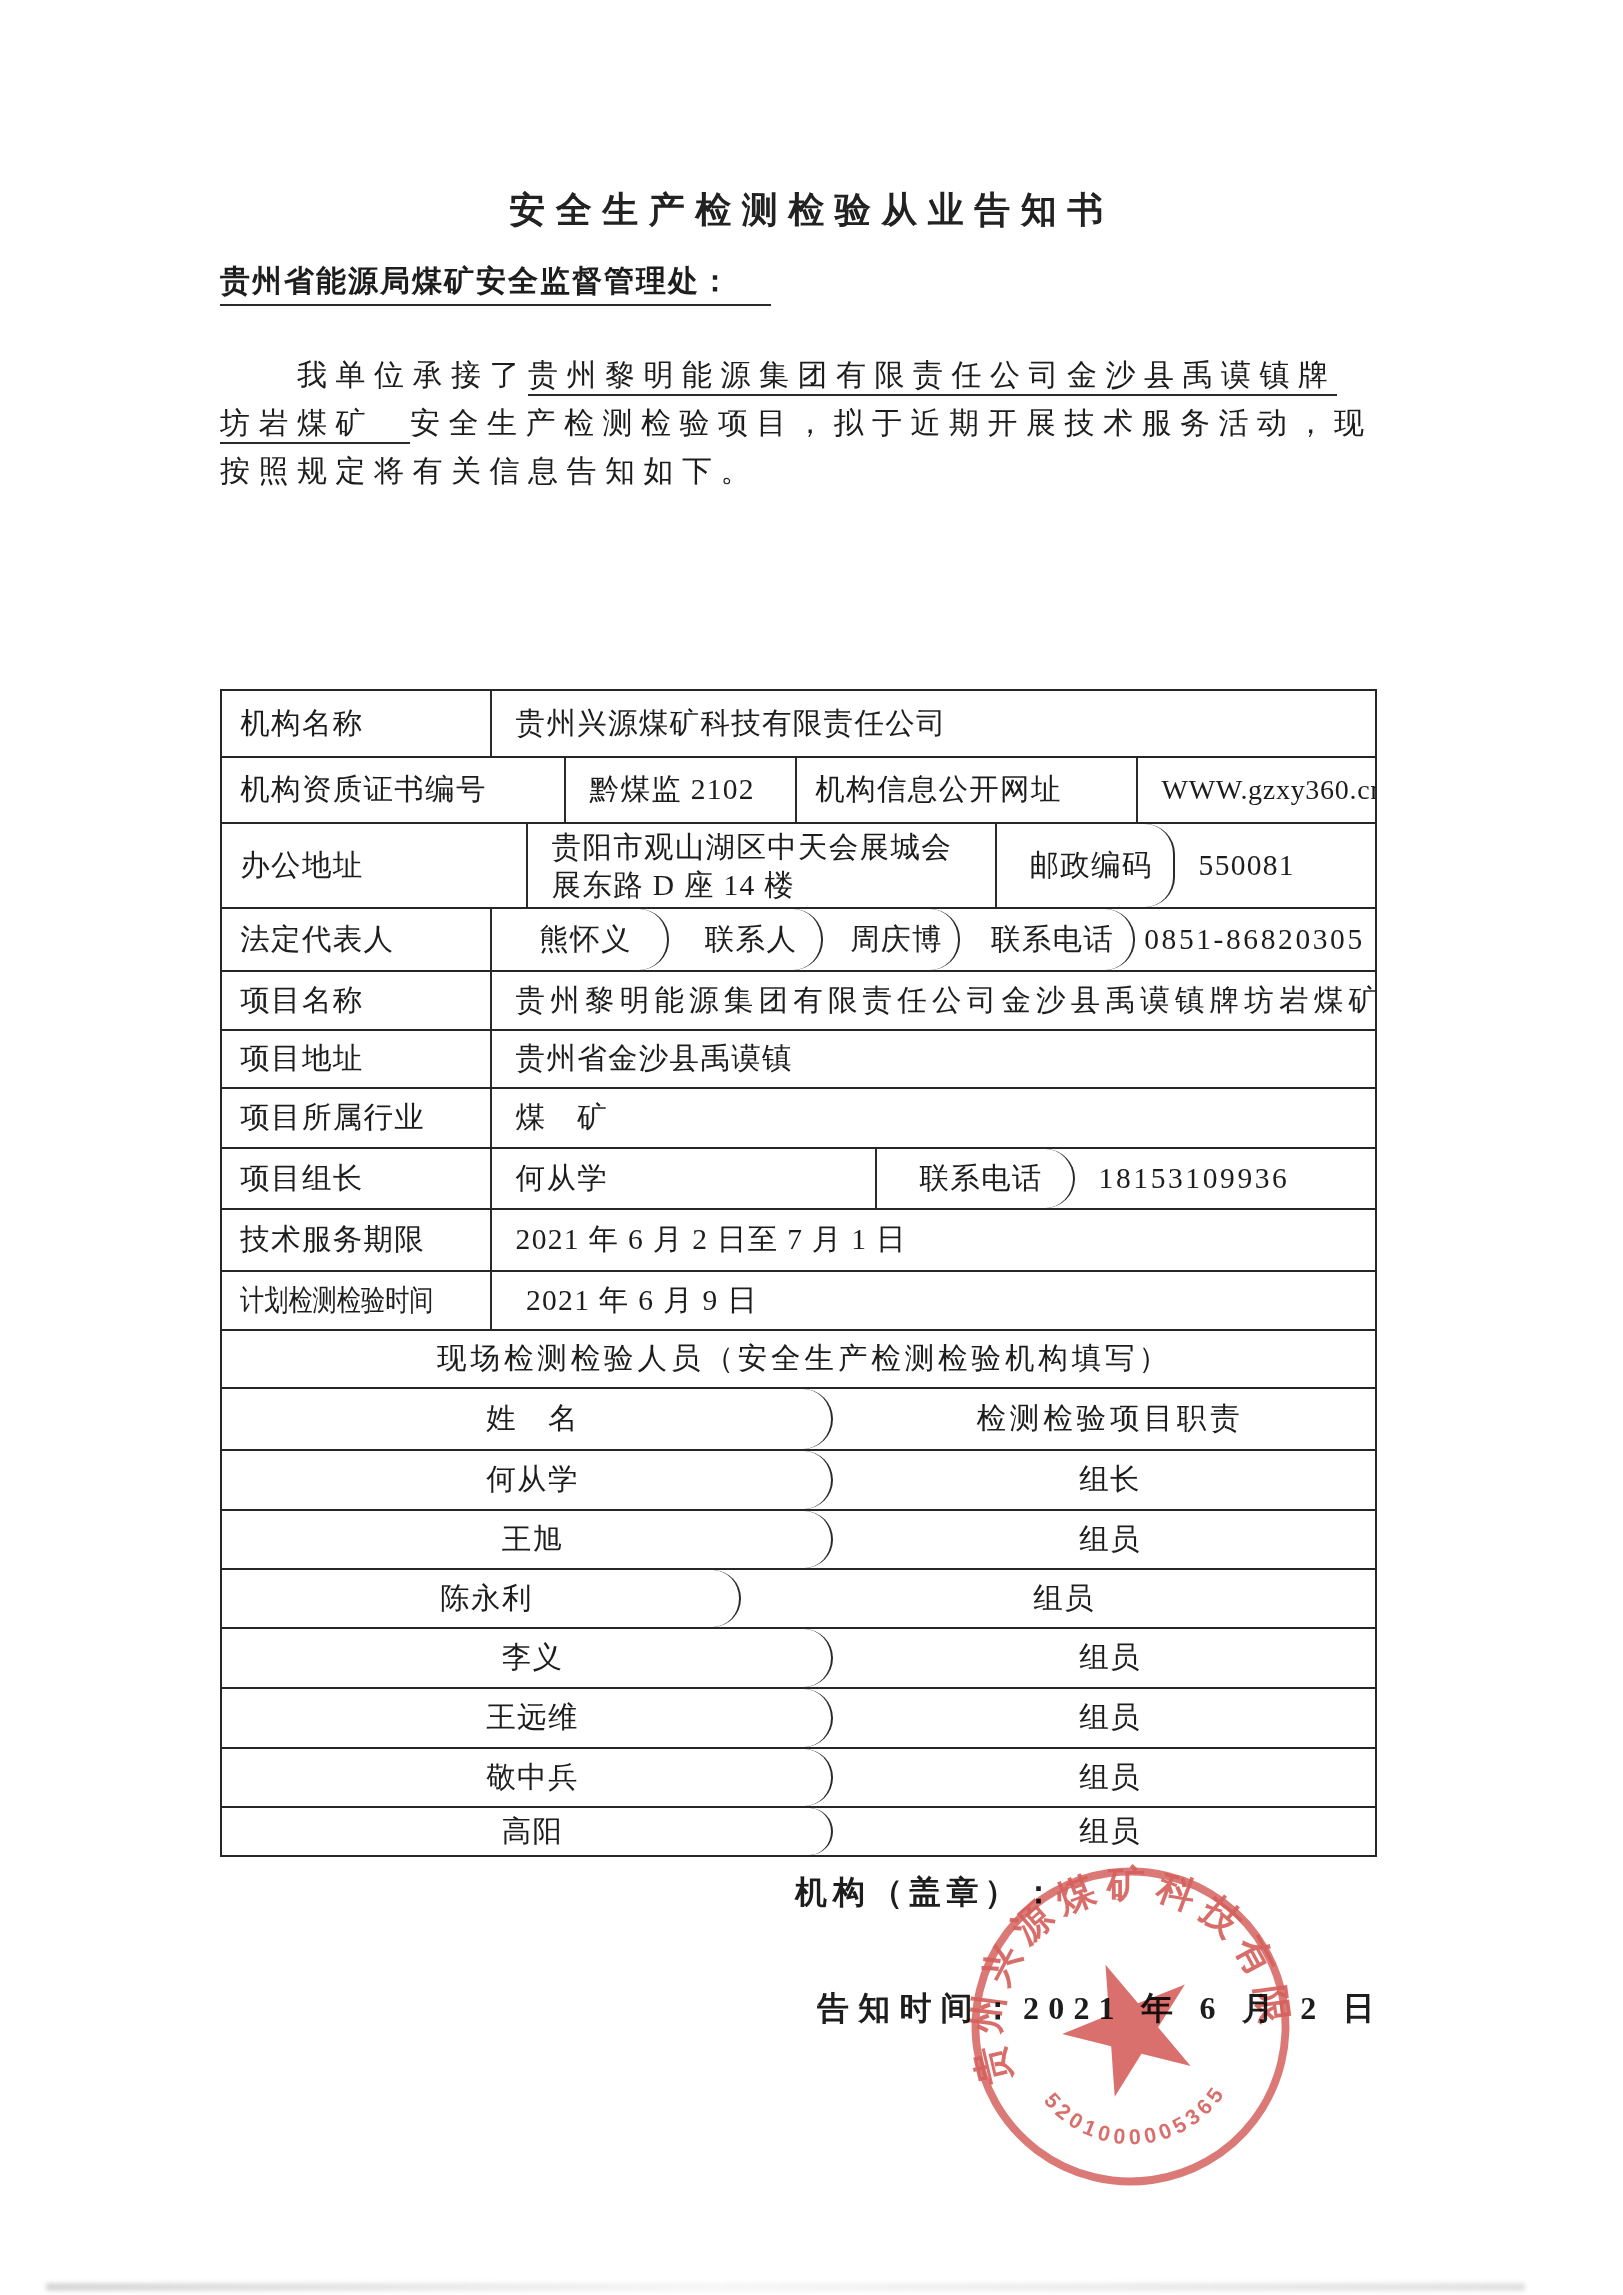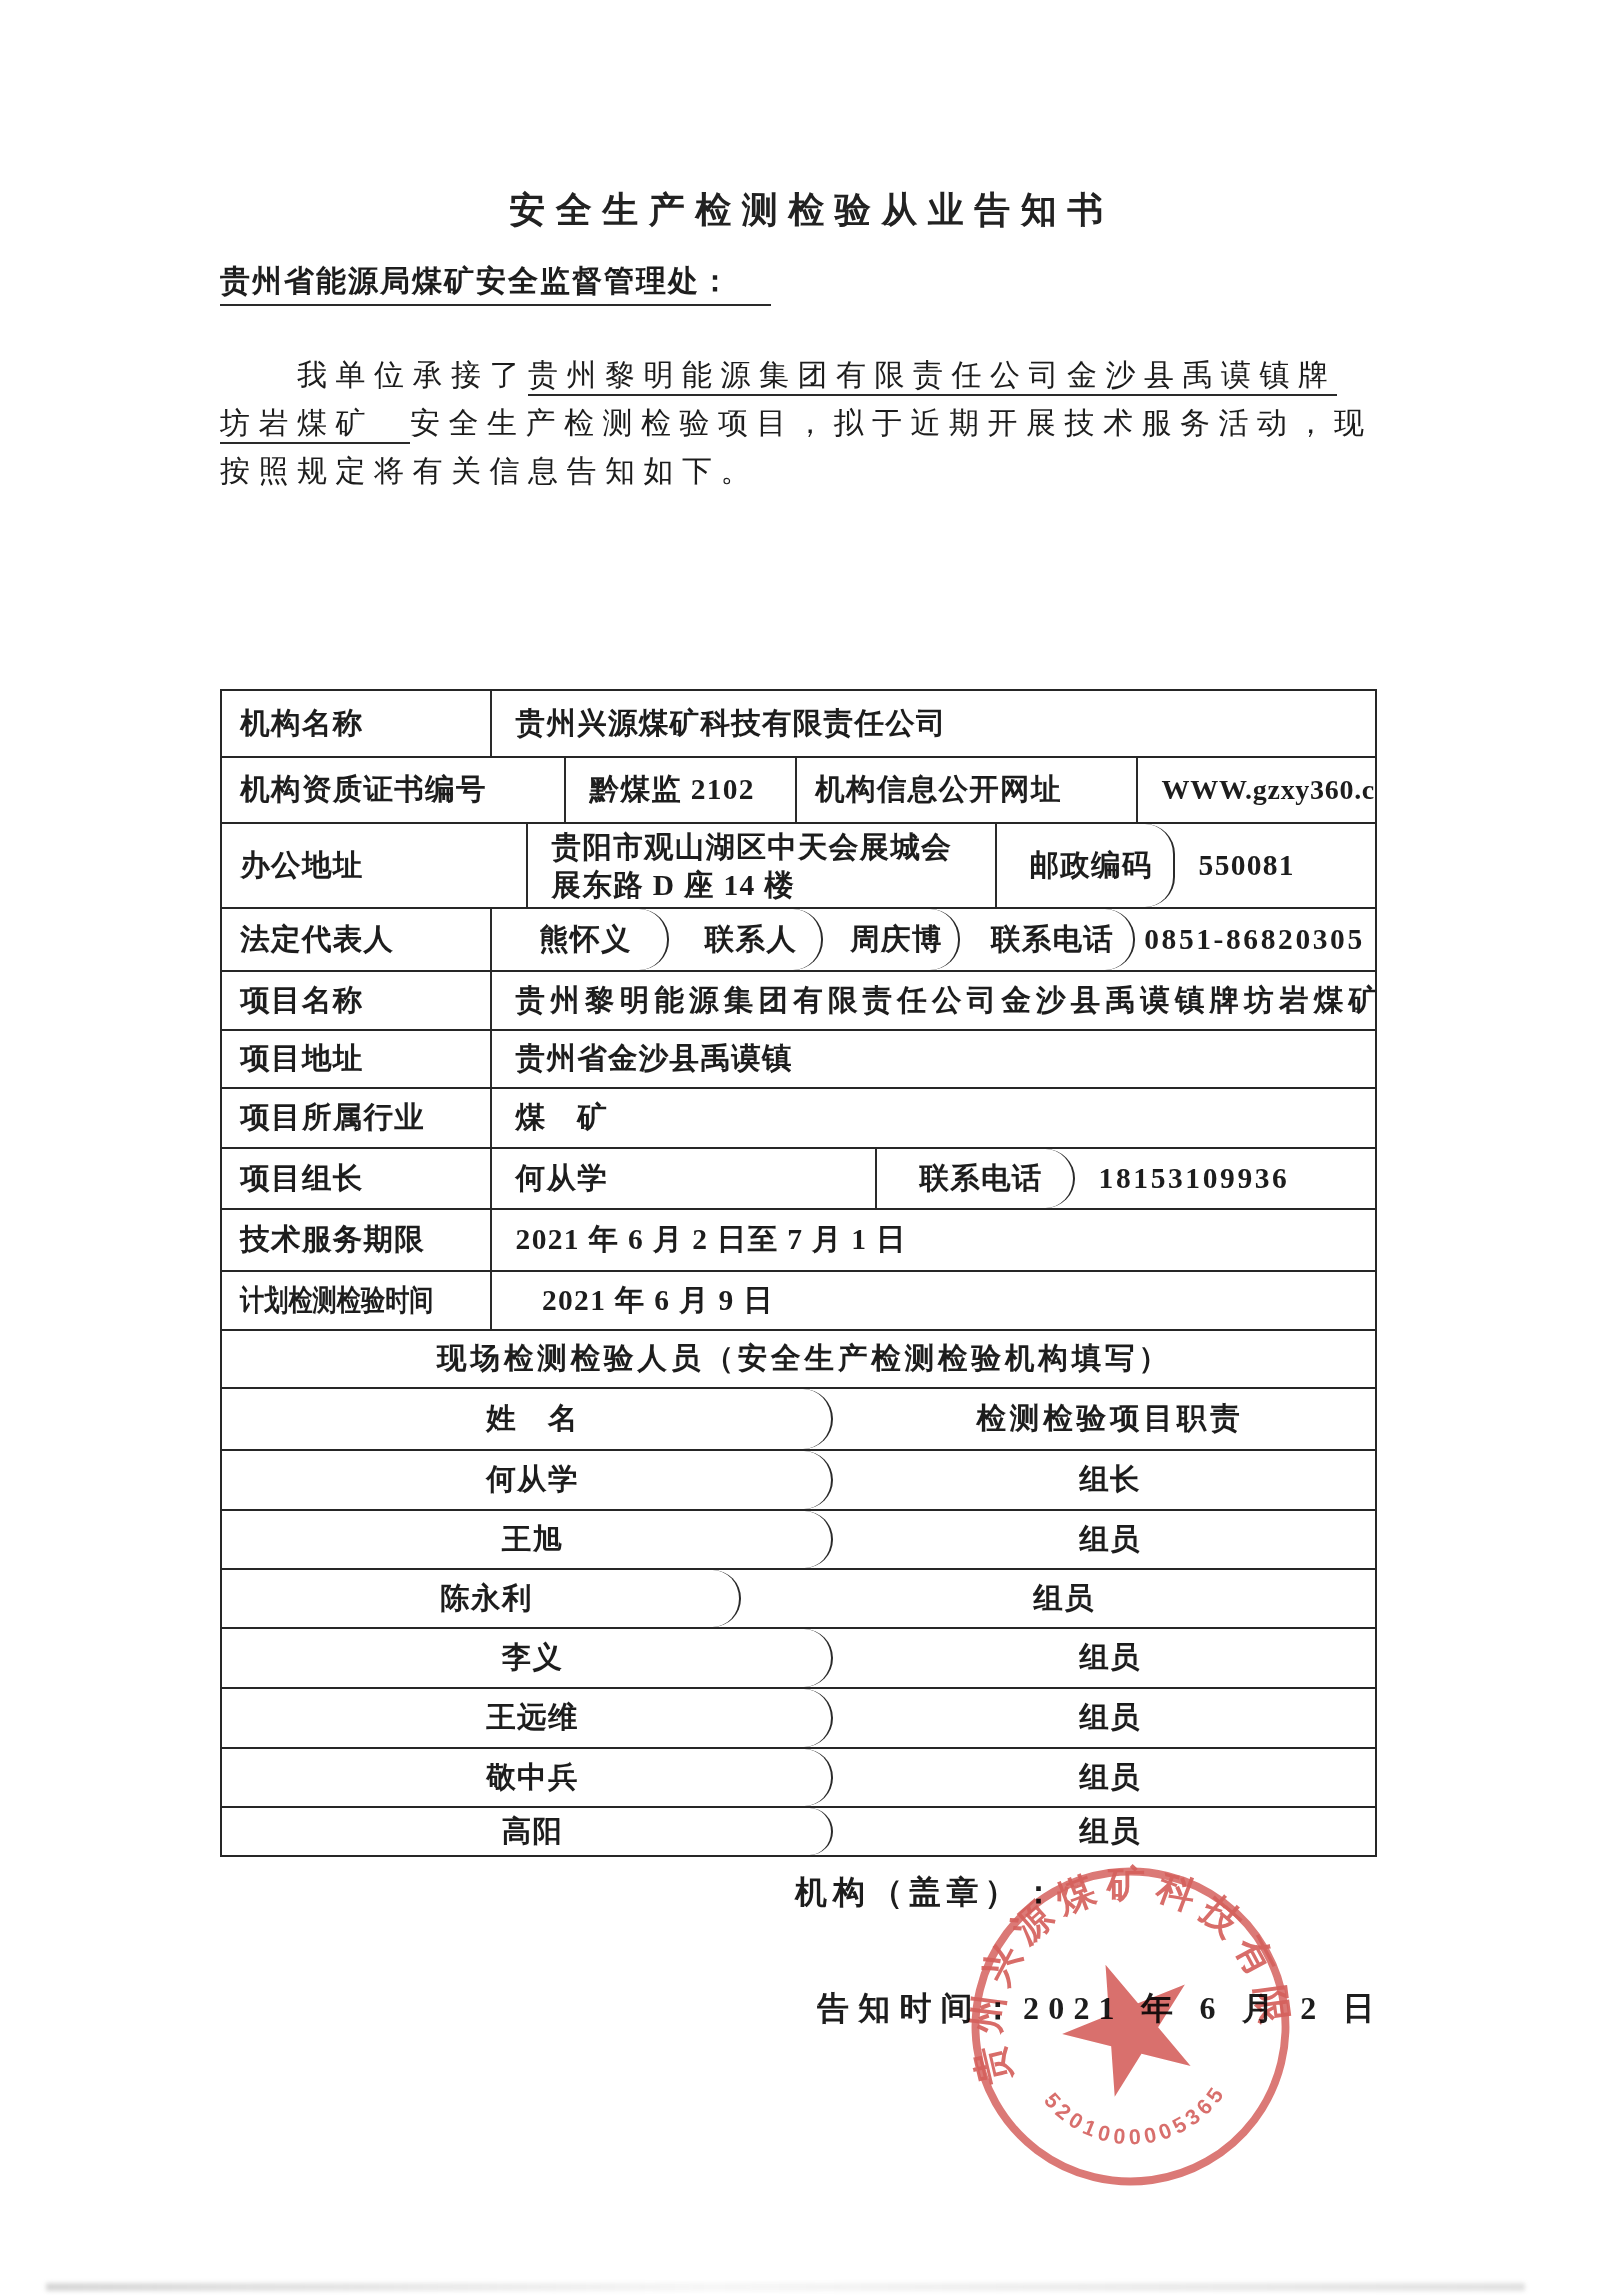--- a/index.html
+++ b/index.html
@@ -46,21 +46,21 @@
     box-sizing:border-box;
     font-size:29.5px; letter-spacing:1.3px;
   }
   .trow { display:flex; border-bottom:2.6px solid #262626; box-sizing:border-box; flex:0 0 auto; }
   .trow:last-child { border-bottom:none; flex:1 1 auto; }
   .tcell {
     border-right:2px solid #2a2a2a;
     box-sizing:border-box;
     display:flex; align-items:center;
     padding-left:18.3px;
-    overflow:hidden; white-space:nowrap;font-weight:bold;
+    overflow:hidden; white-space:nowrap;
   }
   .tcell:last-child { border-right:none; }
   .tcell.val { padding-left:23.6px; }
   .tcell.center { justify-content:center; padding-left:12px;border-radius:30px; }
   .tcell.col { flex-direction:column; align-items:flex-start; justify-content:center; line-height:38px; }
   .condensed { transform:scaleX(.82); transform-origin:left center; display:inline-block; letter-spacing:0; }
   .mono-url { font-size:28px; letter-spacing:0.7px; }
   .sec-head { letter-spacing:3.9px; }
 
   
@@ -162,21 +162,21 @@
 
     <div class="trow" style="height:62px">
       <div class="tcell" style="width:270px">技术服务期限</div>
       <div class="tcell val" style="flex:1">2021 年 6 月 2 日至 7 月 1 日</div>
     </div>
 
     <div class="trow" style="height:59px">
       <div class="tcell" style="width:270px">
           <span class="condensed">计划检测检验时间</span>
         </div>
-      <div class="tcell val" style="flex:1; padding-left:50px">2021 年 6 月 9 日</div>
+      <div class="tcell val" style="flex:1; padding-left:34px">2021 年 6 月 9 日</div>
     </div>
 
     <div class="trow" style="height:58px">
       <div class="tcell center sec-head" style="flex:1">现场检测检验人员（安全生产检测检验机构填写）</div>
     </div>
 
     <div class="trow" style="height:62px">
       <div class="tcell center" style="width:611px">姓　名</div>
       <div class="tcell center sec-head" style="flex:1">检测检验项目职责</div>
     </div>

